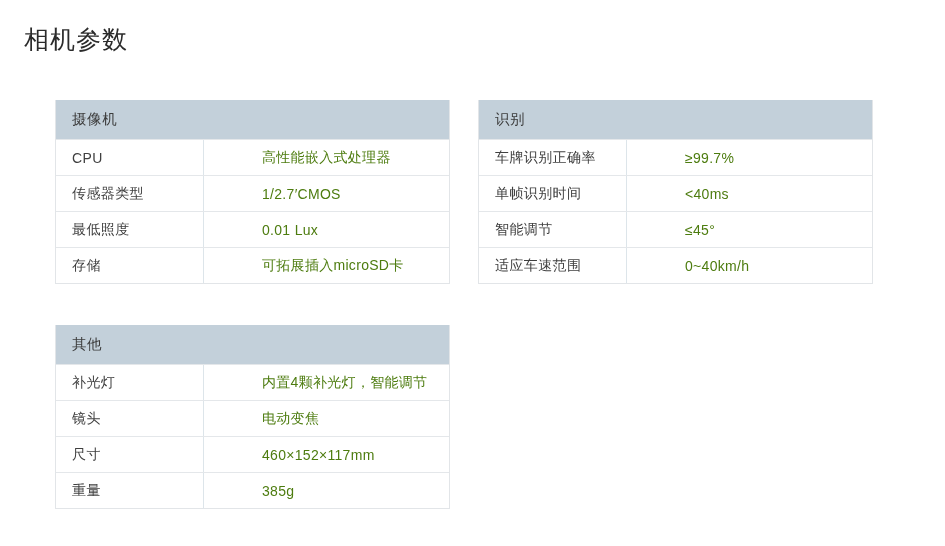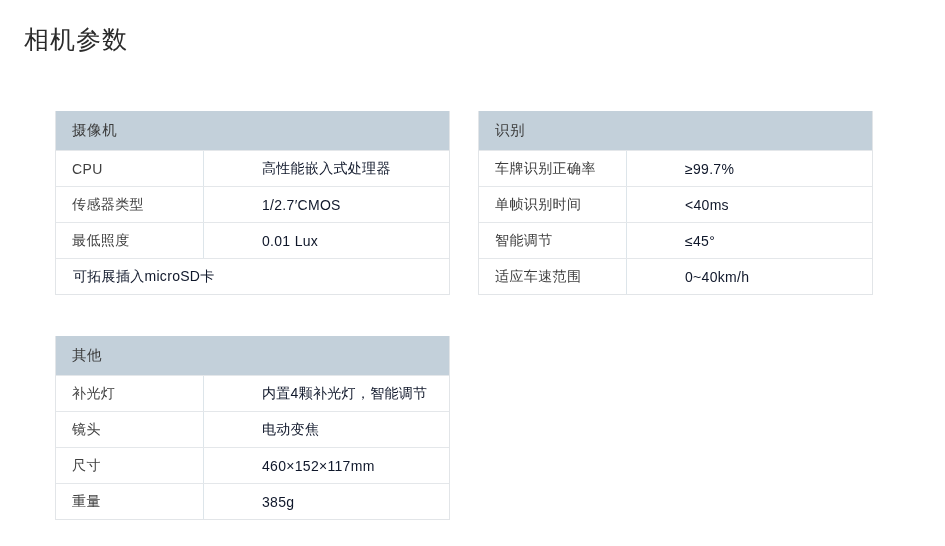--- a/index.html
+++ b/index.html
@@ -33,21 +33,21 @@
     line-height: 38px;
     letter-spacing: 1px;
     color: #2b2b2b;
     font-weight: 400;
     white-space: nowrap;
   }
 
   .grid {
     position: absolute;
     left: 55px;
-    top: 111px;
+    top: 100px;
     width: 838px;
     display: grid;
     grid-template-columns: 395px 395px;
     column-gap: 28px;
     row-gap: 41px;
   }
 
   .spec-table {
     width: 395px;
     background: #ffffff;
@@ -93,21 +93,21 @@
     white-space: nowrap;
   }
 
   .t-value {
     flex: 1 1 auto;
     box-sizing: border-box;
     padding-left: 17px;
     display: flex;
     align-items: center;
     font-size: 14px;
-    color: #0f172a;
+    color: #4d7c0f;
     letter-spacing: .3px;
     white-space: nowrap;
   }
 
   
   .col-right .t-label {
     width: 148px;
     flex: 0 0 148px;
   }
 </style>
@@ -128,20 +128,21 @@
       </div>
       <div class="t-row">
         <div class="t-label">传感器类型</div>
         <div class="t-value">1/2.7′CMOS</div>
       </div>
       <div class="t-row">
         <div class="t-label">最低照度</div>
         <div class="t-value">0.01 Lux</div>
       </div>
       <div class="t-row">
+        <div class="t-label">存储</div>
         <div class="t-value">可拓展插入microSD卡</div>
       </div>
     </div>
 
 
     <div class="spec-table col-left">
       <div class="t-head">识别</div>
       <div class="t-row">
         <div class="t-label">车牌识别正确率</div>
         <div class="t-value">≥99.7%</div>

